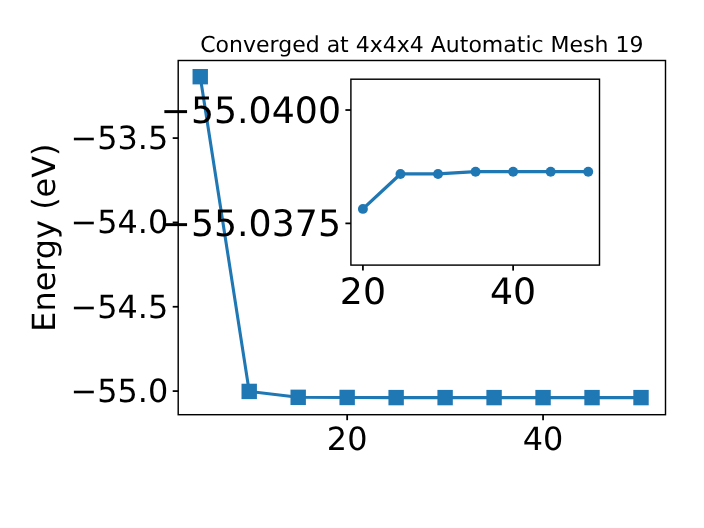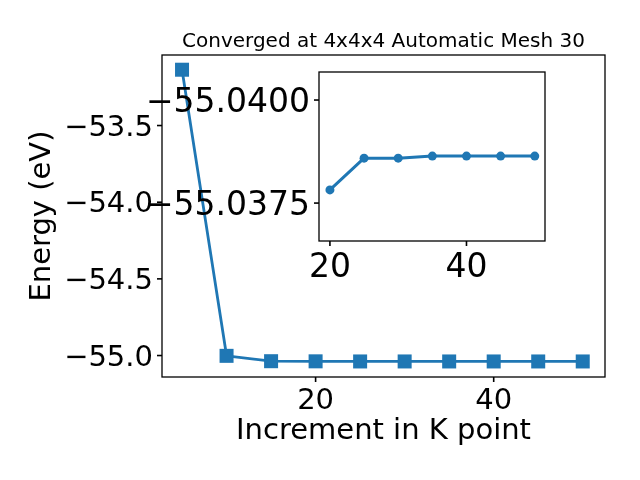--- a/index.html
+++ b/index.html
@@ -70,16 +70,15 @@
       <rect x="319" y="72" width="226" height="169" fill="none" stroke="#000000" stroke-width="1.3"></rect>
       <line x1="329.9244712990937" y1="241" x2="329.9244712990937" y2="246" stroke="#000000" stroke-width="1.6"></line>
       <text x="329.9244712990937" y="276.69" text-anchor="middle" font-size="33" fill="#000000">20</text>
       <line x1="466.48036253776434" y1="241" x2="466.48036253776434" y2="246" stroke="#000000" stroke-width="1.6"></line>
       <text x="466.48036253776434" y="276.69" text-anchor="middle" font-size="33" fill="#000000">40</text>
       <line x1="319" y1="100.02926829278579" x2="314" y2="100.02926829278579" stroke="#000000" stroke-width="1.6"></line>
       <text x="310" y="100.02926829278579" text-anchor="end" dominant-baseline="central" font-size="33" fill="#000000">−55.0400</text>
       <line x1="319" y1="203.07804878046923" x2="314" y2="203.07804878046923" stroke="#000000" stroke-width="1.6"></line>
       <text x="310" y="203.07804878046923" text-anchor="end" dominant-baseline="central" font-size="33" fill="#000000">−55.0375</text>
     </svg>
-  <div class="title">Converged at 4x4x4 Automatic Mesh 30</div>
-  <div class="xlabel">Increment in K point</div>
+  <div class="title">Converged at 4x4x4 Automatic Mesh 19</div>
   <div class="ylabel">Energy (eV)</div>
 </div>
 
 </body></html>

